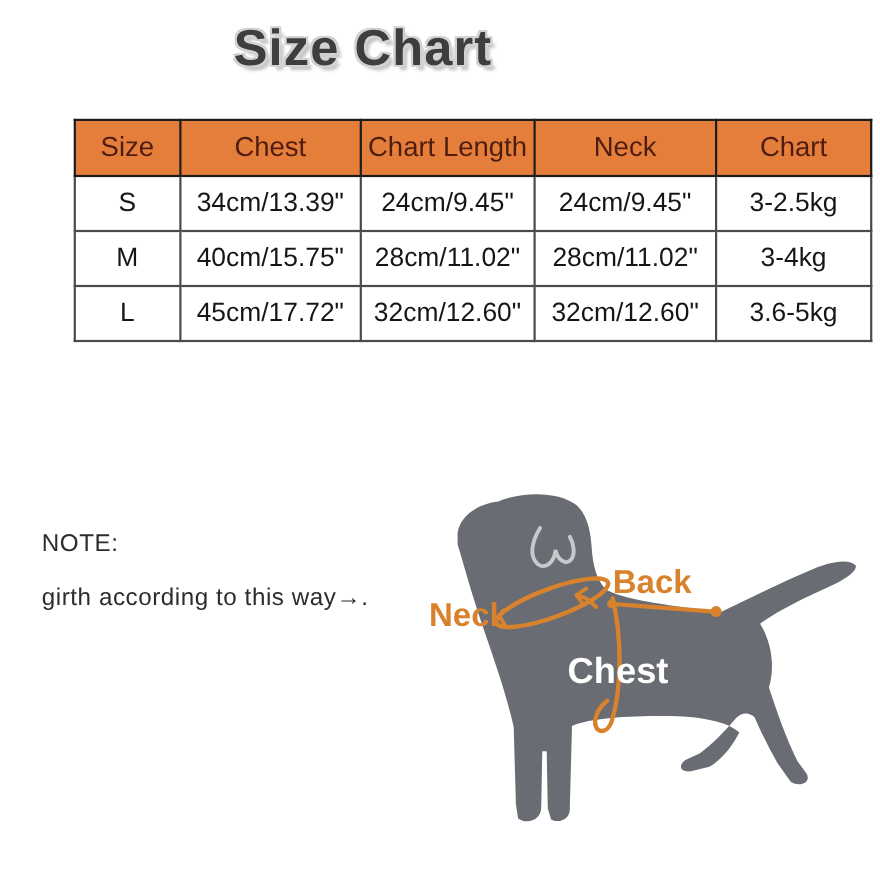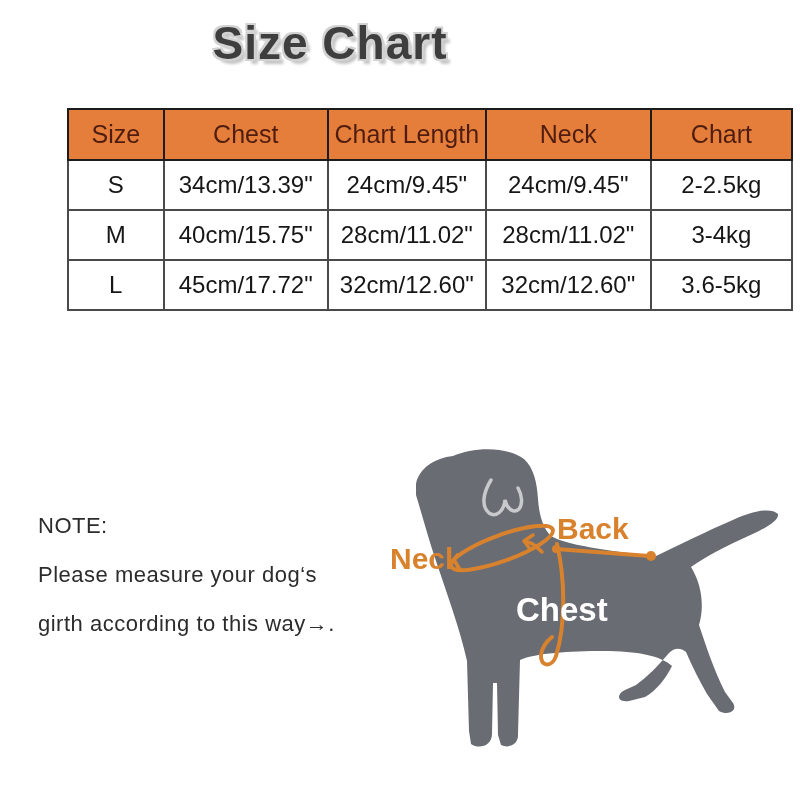--- a/index.html
+++ b/index.html
@@ -34,21 +34,21 @@
   }
   .size-table td{
     font-size:24px;color:#161616;
     height:46px;text-align:center;vertical-align:middle;
     border:2px solid #4a4a4a;
     background:#fff;
   }
   .size-table{border:2px solid #1c1c1c;margin-left:27px;}
   
   .note-block{
-    position:absolute;left:38px;top:513px;width:340px;
+    position:absolute;left:38px;top:481px;width:340px;
     font-size:22px;color:#2c2c2c;letter-spacing:0.5px;
   }
   .note-block .note-line{margin:0 0 23px 0;}
   
   .dog-diagram{
     position:absolute;left:390px;top:438px;width:400px;height:362px;
   }
   .dog-diagram text{font-family:"Liberation Sans","DejaVu Sans",sans-serif;}
 </style>
 </head>
@@ -72,42 +72,41 @@
       <th>Neck</th>
       <th>Chart</th>
     </tr>
   </thead>
   <tbody>
     <tr>
       <td>S</td>
       <td>34cm/13.39"</td>
       <td>24cm/9.45"</td>
       <td>24cm/9.45"</td>
-      <td>2-2.5kg</td>
+      <td>3-2.5kg</td>
     </tr>
     <tr>
       <td>M</td>
       <td>40cm/15.75"</td>
       <td>28cm/11.02"</td>
       <td>28cm/11.02"</td>
       <td>3-4kg</td>
     </tr>
     <tr>
       <td>L</td>
       <td>45cm/17.72"</td>
       <td>32cm/12.60"</td>
       <td>32cm/12.60"</td>
       <td>3.6-5kg</td>
     </tr>
   </tbody>
 </table>
 
 <div class="note-block">
   <p class="note-line">NOTE:</p>
-  <p class="note-line">Please measure your dog‘s</p>
   <p class="note-line">girth according to this way→.</p>
 </div>
 
 <svg class="dog-diagram" viewBox="0 0 400 362" xmlns="http://www.w3.org/2000/svg">
 
   <path fill="#696C72" d="
     M 26,46
     C 29,30 45,20 63,18
     C 83,9 117,8 134,21
     C 144,30 147,45 148,61

